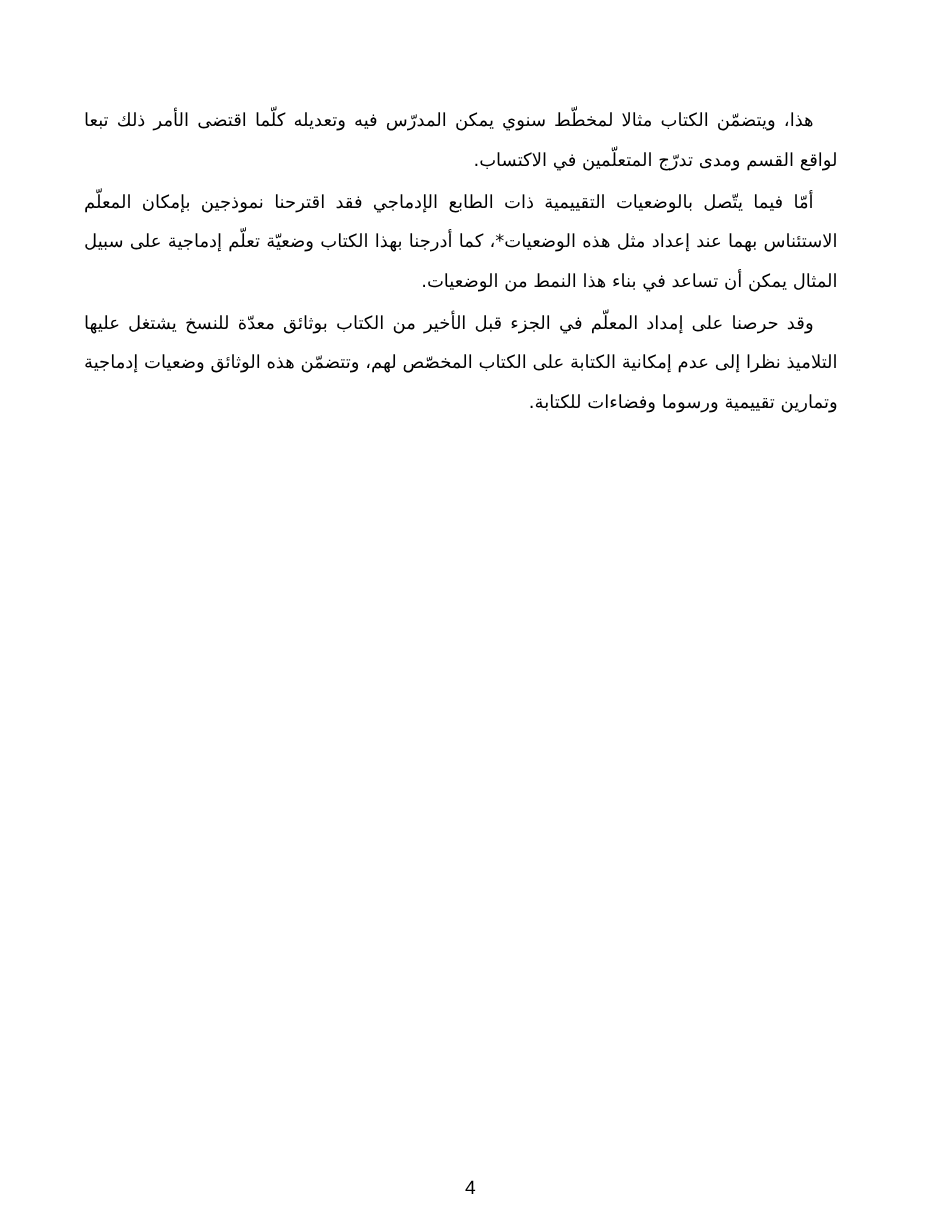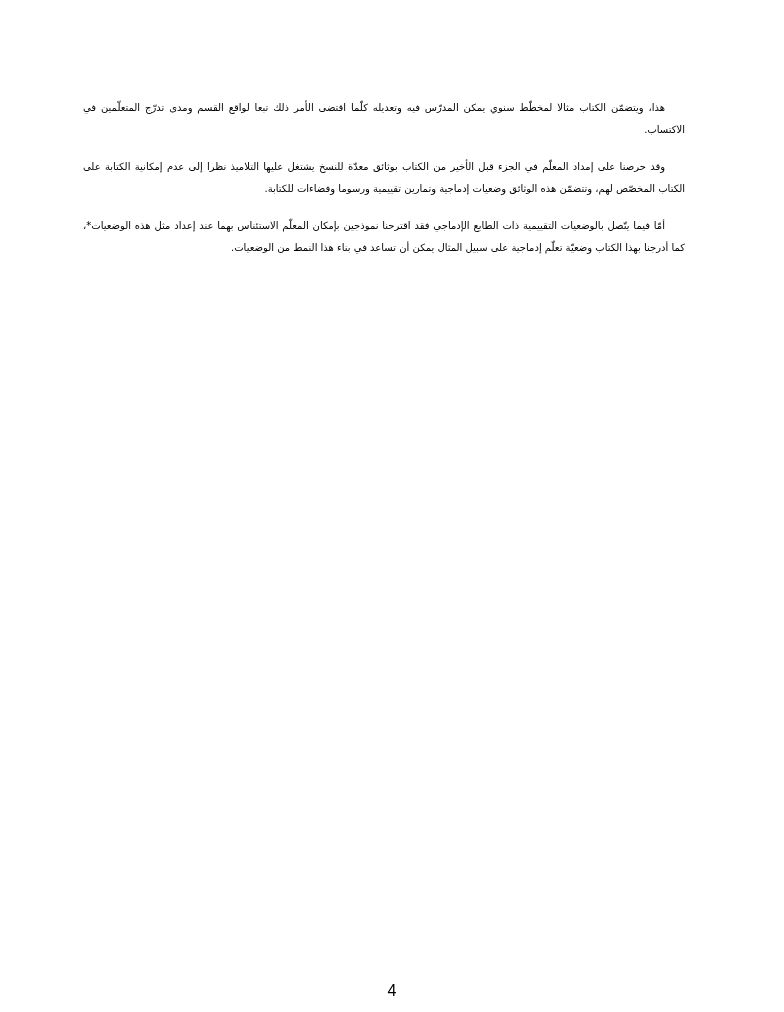--- a/index.html
+++ b/index.html
@@ -25,40 +25,40 @@
     .text-block {
       position: absolute;
       left: 68px;
       top: 82px;
       width: 632px;
       direction: rtl;
       text-align: justify;
       text-align-last: right;
     }
     .para {
-      margin: 15px;
-      font-size: 10px;
-      line-height: 22px;
+      margin: 2px;
+      font-size: 15px;
+      line-height: 33px;
       text-indent: 20px;
       letter-spacing: -0.2px;
     }
     .page-number {
       position: absolute;
       left: 0;
       width: 784px;
       top: 982px;
       text-align: center;
       font-family: "Liberation Sans", sans-serif;
       font-size: 16px;
       color: #000000;
     }
   </style>
 </head>
 <body>
 
 <div class="page">
   <div class="text-block">
     <p class="para">هذا، ويتضمّن الكتاب مثالا لمخطّط سنوي يمكن المدرّس فيه وتعديله كلّما اقتضى الأمر ذلك تبعا لواقع القسم ومدى تدرّج المتعلّمين في الاكتساب.</p>
+    <p class="para">أمّا فيما يتّصل بالوضعيات التقييمية ذات الطابع الإدماجي فقد اقترحنا نموذجين بإمكان المعلّم الاستئناس بهما عند إعداد مثل هذه الوضعيات*، كما أدرجنا بهذا الكتاب وضعيّة تعلّم إدماجية على سبيل المثال يمكن أن تساعد في بناء هذا النمط من الوضعيات.</p>
     <p class="para">وقد حرصنا على إمداد المعلّم في الجزء قبل الأخير من الكتاب بوثائق معدّة للنسخ يشتغل عليها التلاميذ نظرا إلى عدم إمكانية الكتابة على الكتاب المخصّص لهم، وتتضمّن هذه الوثائق وضعيات إدماجية وتمارين تقييمية ورسوما وفضاءات للكتابة.</p>
-    <p class="para">أمّا فيما يتّصل بالوضعيات التقييمية ذات الطابع الإدماجي فقد اقترحنا نموذجين بإمكان المعلّم الاستئناس بهما عند إعداد مثل هذه الوضعيات*، كما أدرجنا بهذا الكتاب وضعيّة تعلّم إدماجية على سبيل المثال يمكن أن تساعد في بناء هذا النمط من الوضعيات.</p>
   </div>
   <div class="page-number">4</div>
 </div>
 
 </body></html>

